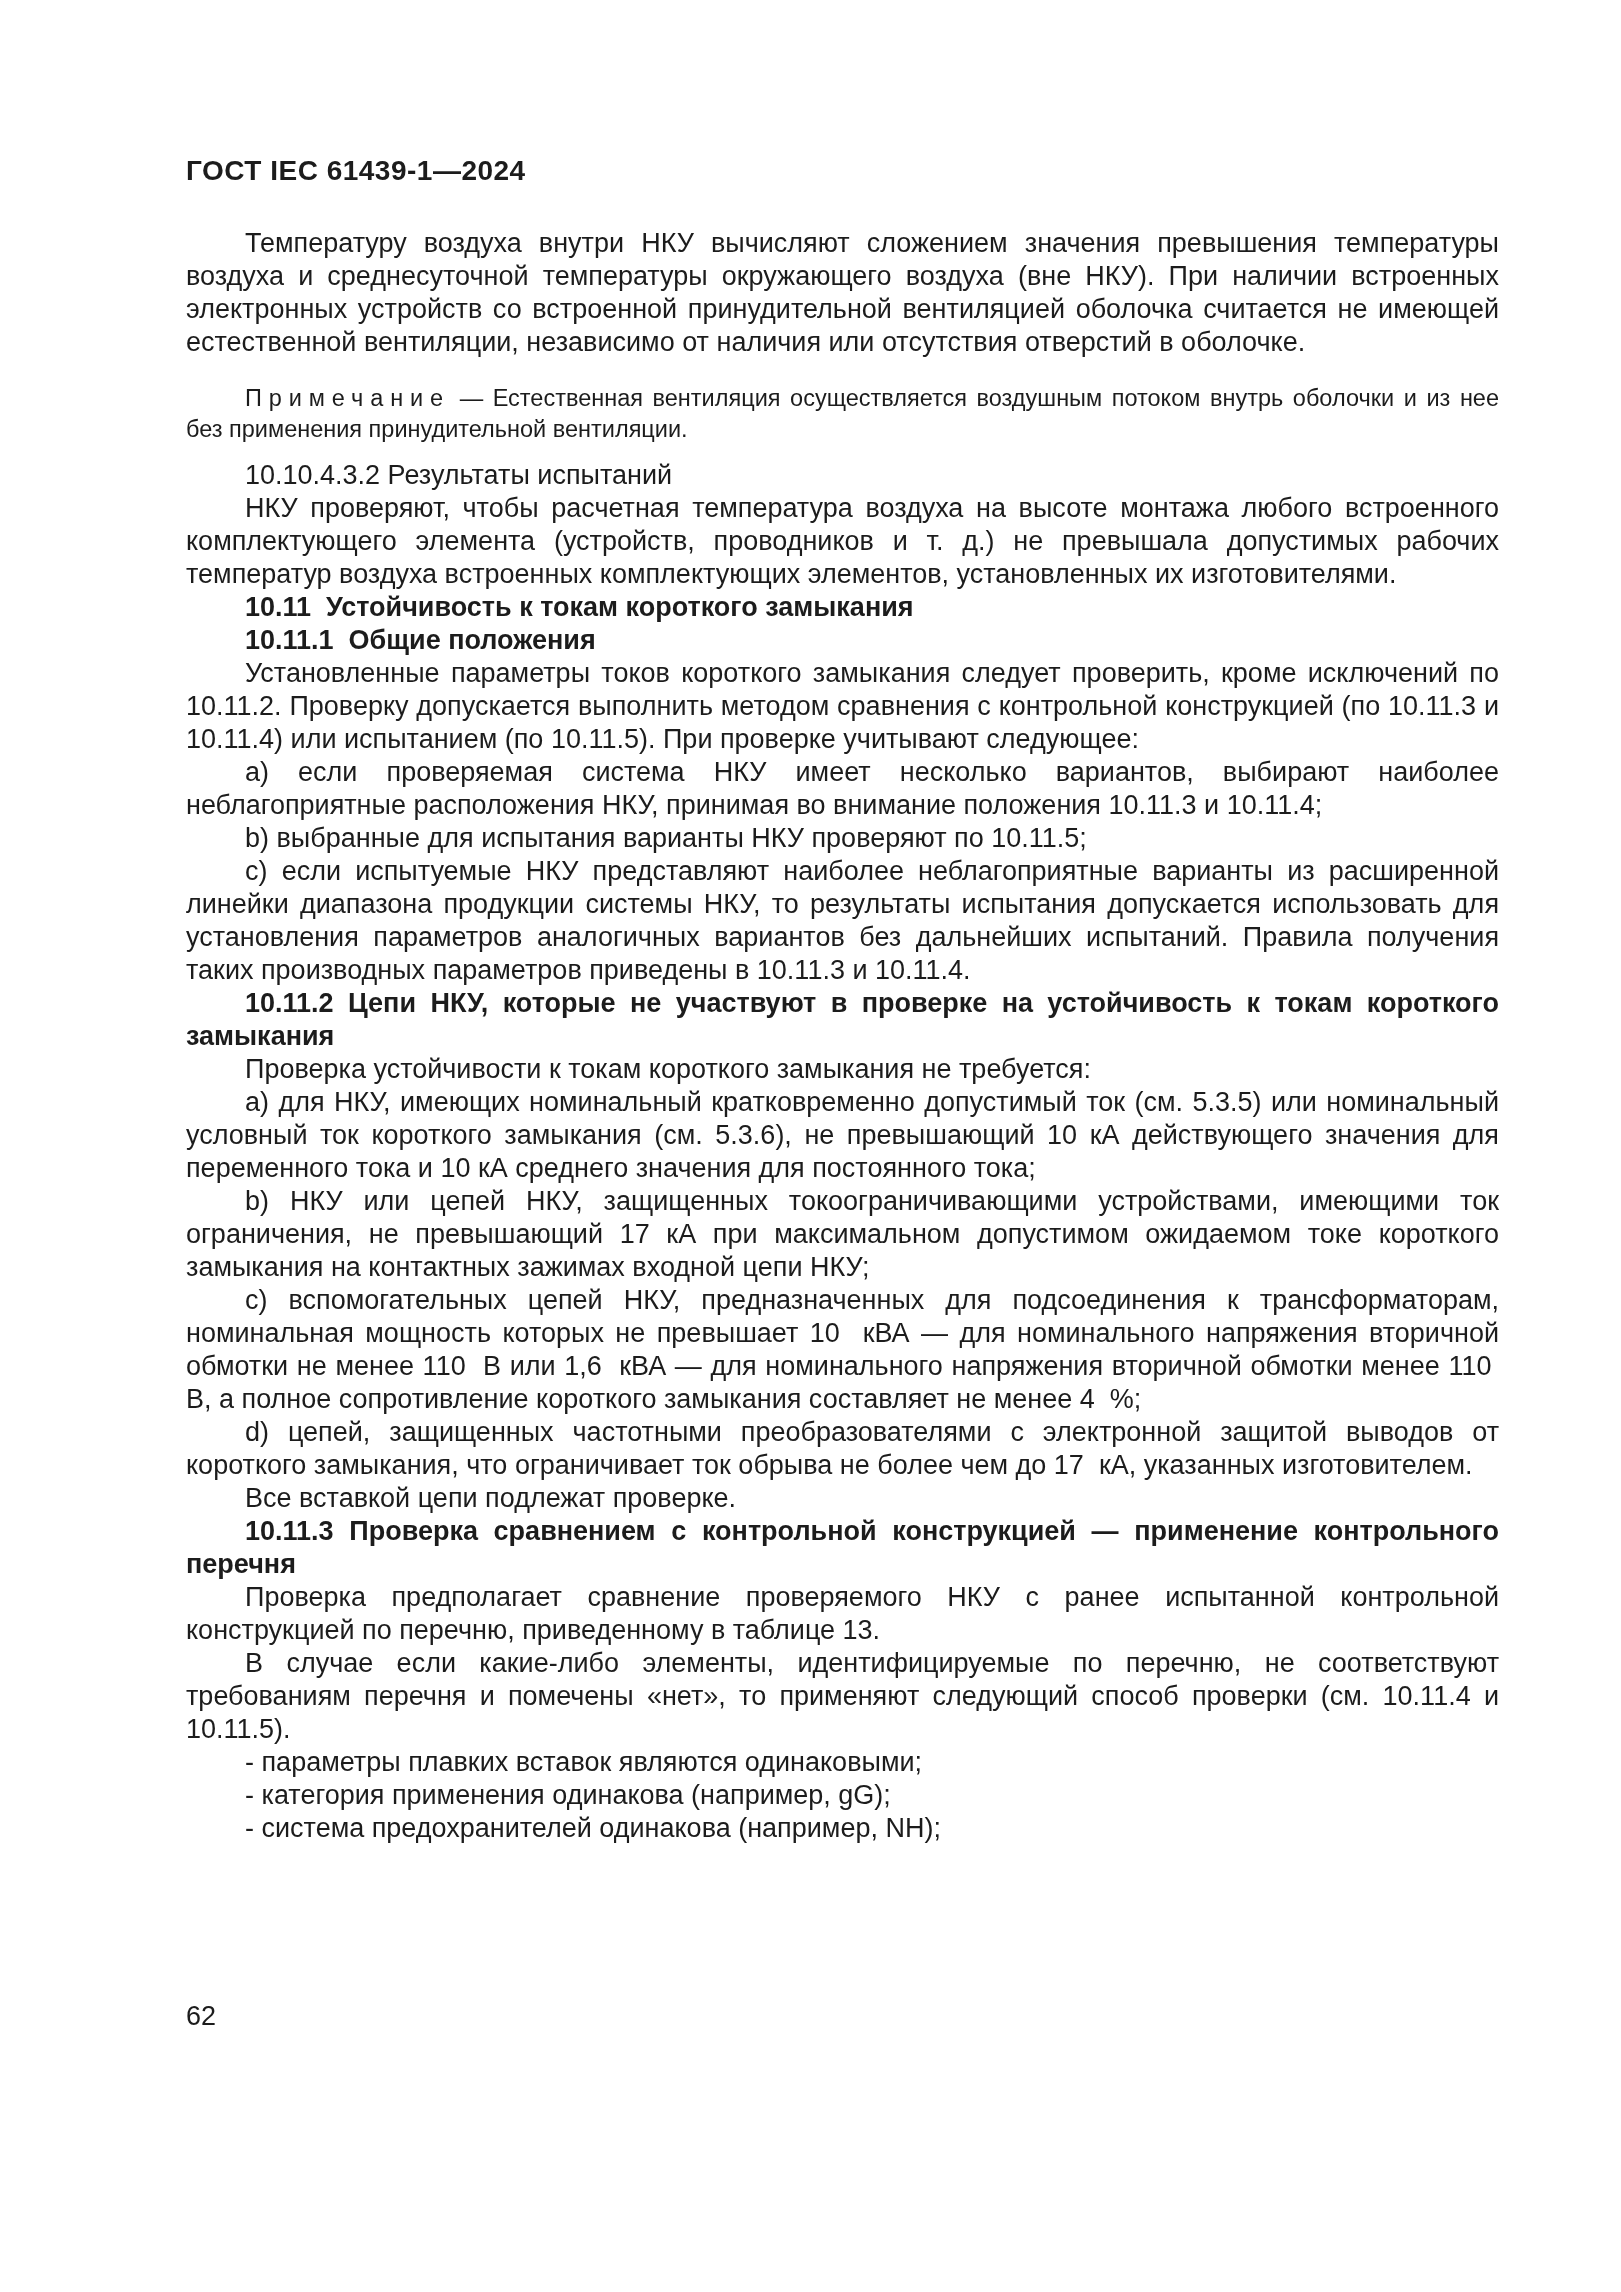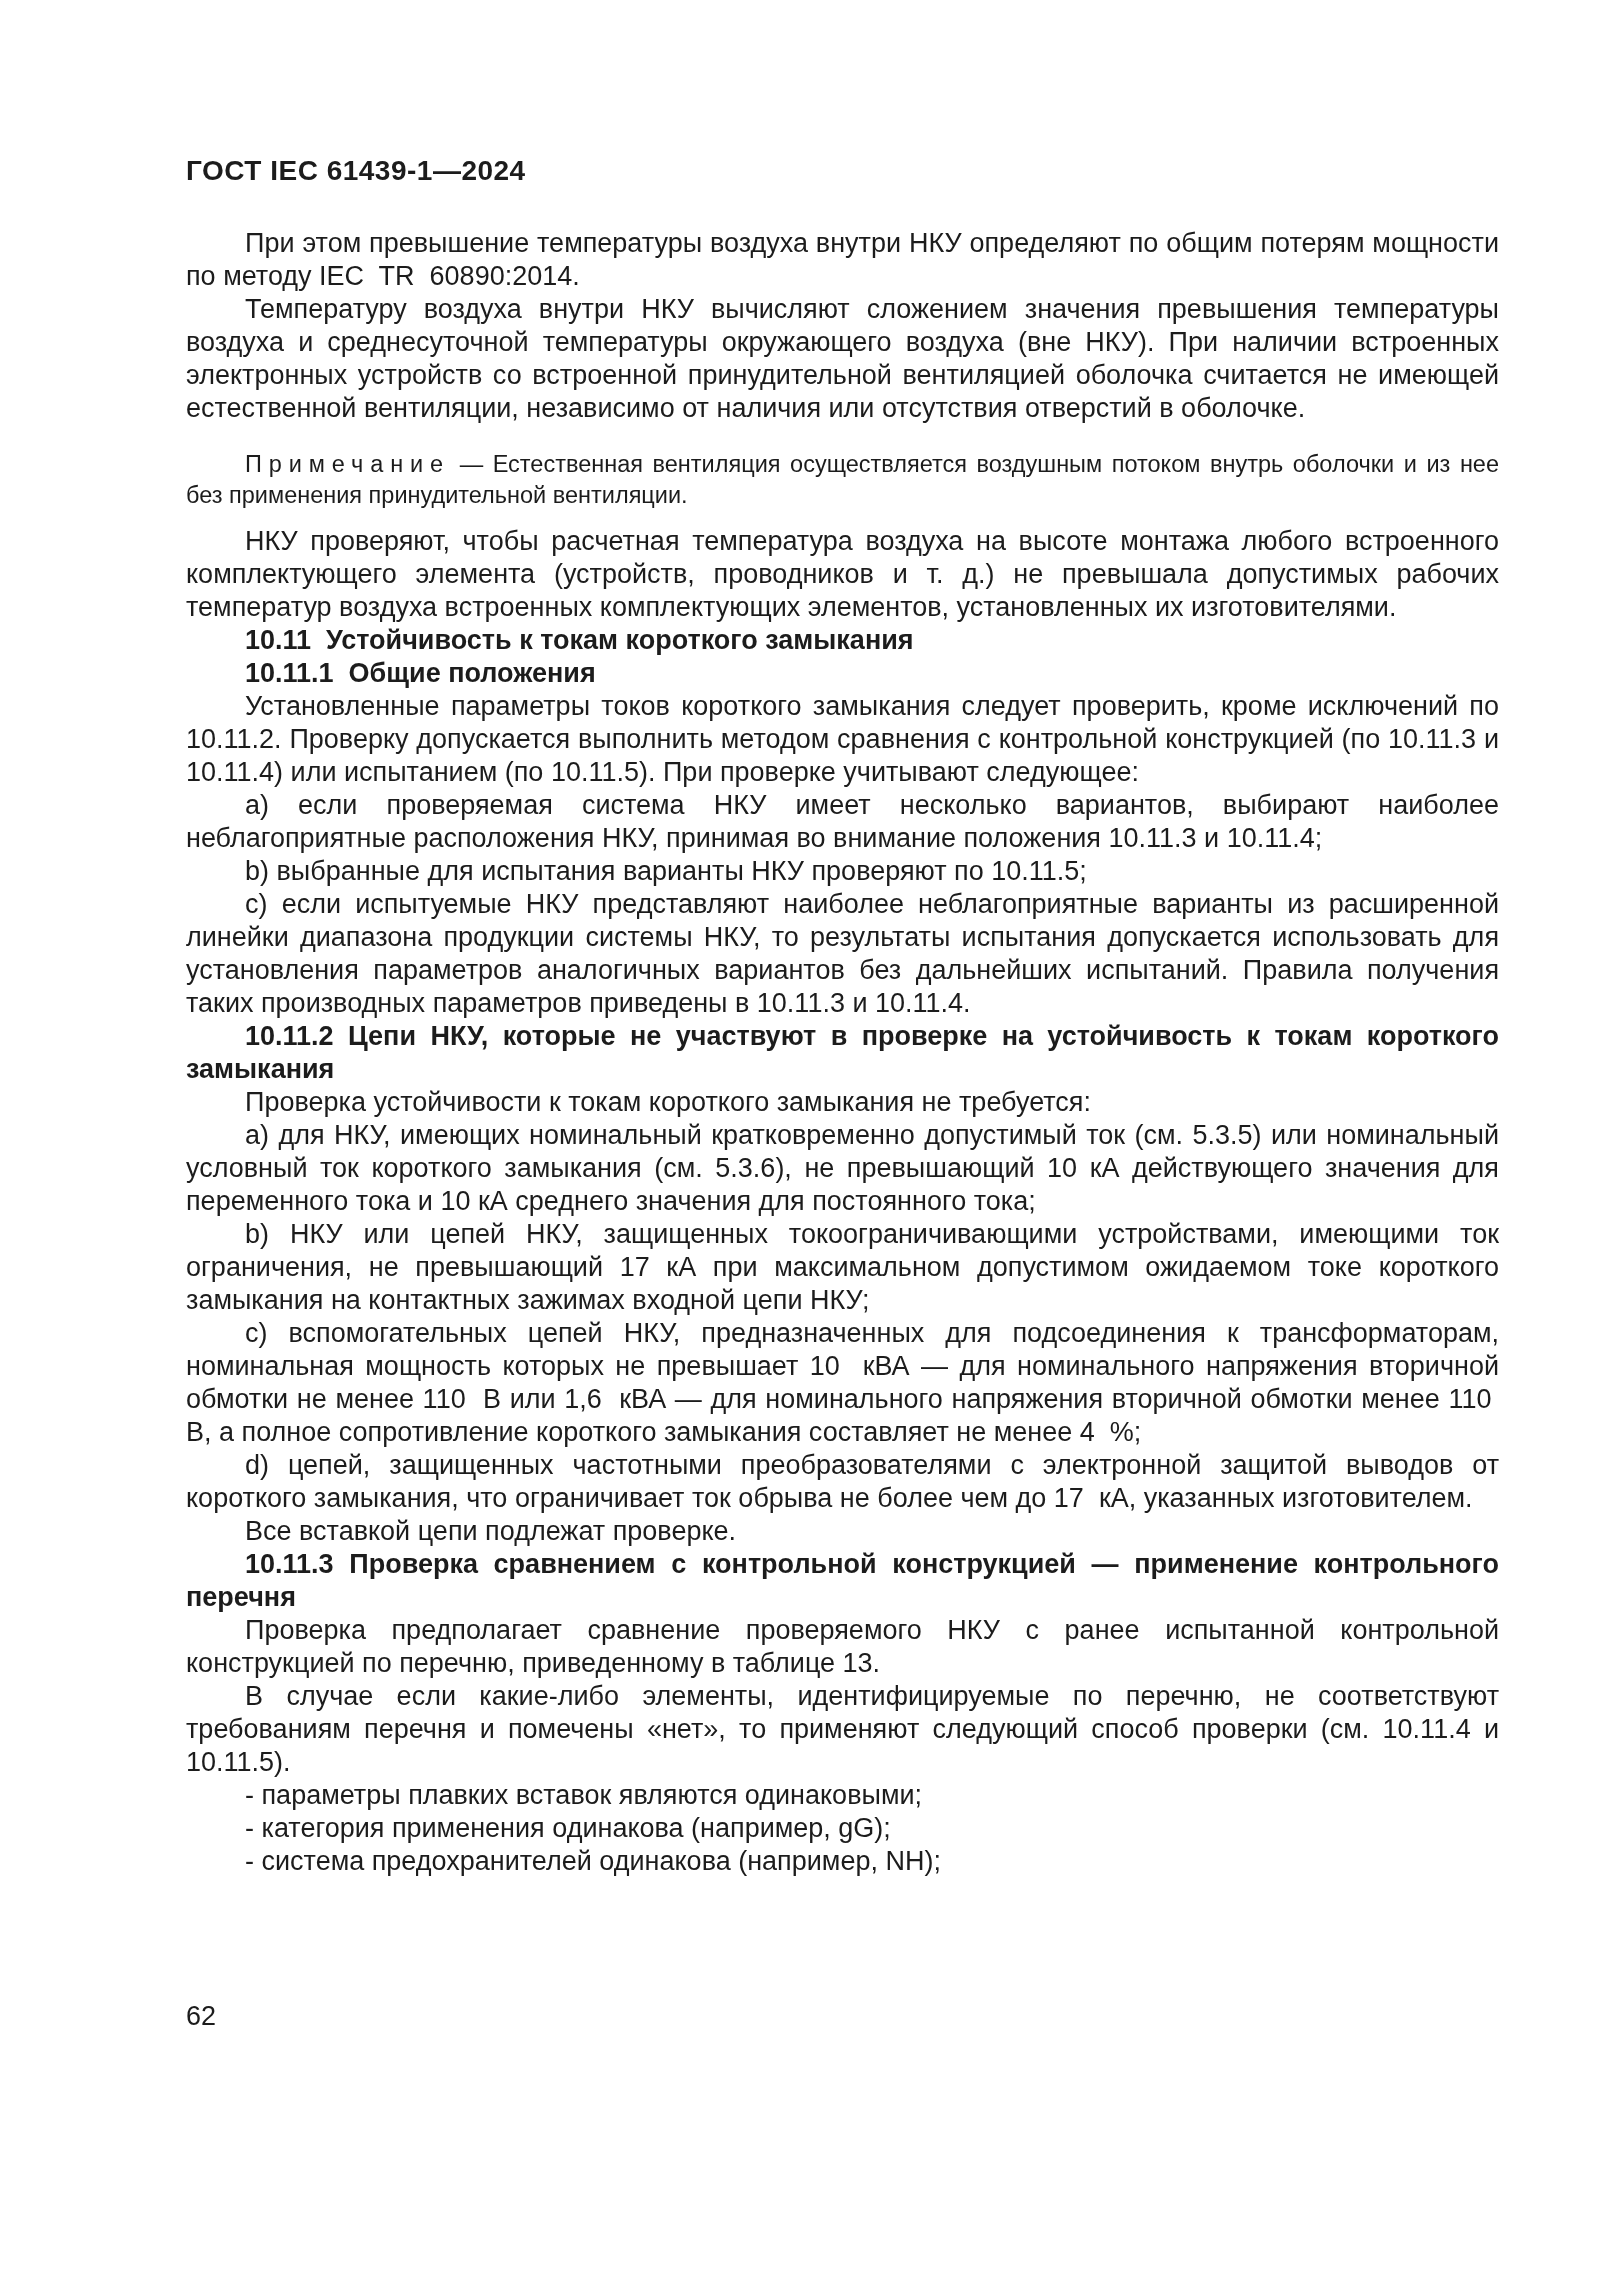--- a/index.html
+++ b/index.html
@@ -57,25 +57,25 @@
 </style>
 </head>
 <body>
 
 <div class="page">
 
   <div class="doc-header">ГОСТ IEC 61439-1—2024</div>
 
   <div class="content">
 
-    <p class="para">При этом превышение температуры воздуха внутри НКУ определяют по общим потерям мощности по методу IEC&nbsp; TR&nbsp; 60890:2014.</p>
     <p class="para">Температуру воздуха внутри НКУ вычисляют сложением значения превышения температуры воздуха и среднесуточной температуры окружающего воздуха (вне НКУ). При наличии встроенных электронных устройств со встроенной принудительной вентиляцией оболочка считается не имеющей естественной вентиляции, независимо от наличия или отсутствия отверстий в оболочке.</p>
 
     <p class="para note"><span class="note-label">Примечание</span> <span>— Естественная вентиляция осуществляется воздушным потоком внутрь оболочки и из нее без применения принудительной вентиляции.</span></p>
 
+    <p class="para">10.10.4.3.2 Результаты испытаний</p>
     <p class="para">НКУ проверяют, чтобы расчетная температура воздуха на высоте монтажа любого встроенного комплектующего элемента (устройств, проводников и т.&nbsp;д.) не превышала допустимых рабочих температур воздуха встроенных комплектующих элементов, установленных их изготовителями.</p>
 
     <p class="para bold h2">10.11&nbsp; Устойчивость к токам короткого замыкания</p>
 
     <p class="para bold h31">10.11.1&nbsp; Общие положения</p>
     <p class="para">Установленные параметры токов короткого замыкания следует проверить, кроме исключений по 10.11.2. Проверку допускается выполнить методом сравнения с контрольной конструкцией (по 10.11.3 и 10.11.4) или испытанием (по 10.11.5). При проверке учитывают следующее:</p>
     <p class="para">a) если проверяемая система НКУ имеет несколько вариантов, выбирают наиболее неблагоприятные расположения НКУ, принимая во внимание положения 10.11.3 и 10.11.4;</p>
     <p class="para">b) выбранные для испытания варианты НКУ проверяют по 10.11.5;</p>
     <p class="para">c) если испытуемые НКУ представляют наиболее неблагоприятные варианты из расширенной линейки диапазона продукции системы НКУ, то результаты испытания допускается использовать для установления параметров аналогичных вариантов без дальнейших испытаний. Правила получения таких производных параметров приведены в 10.11.3 и 10.11.4.</p>
 

